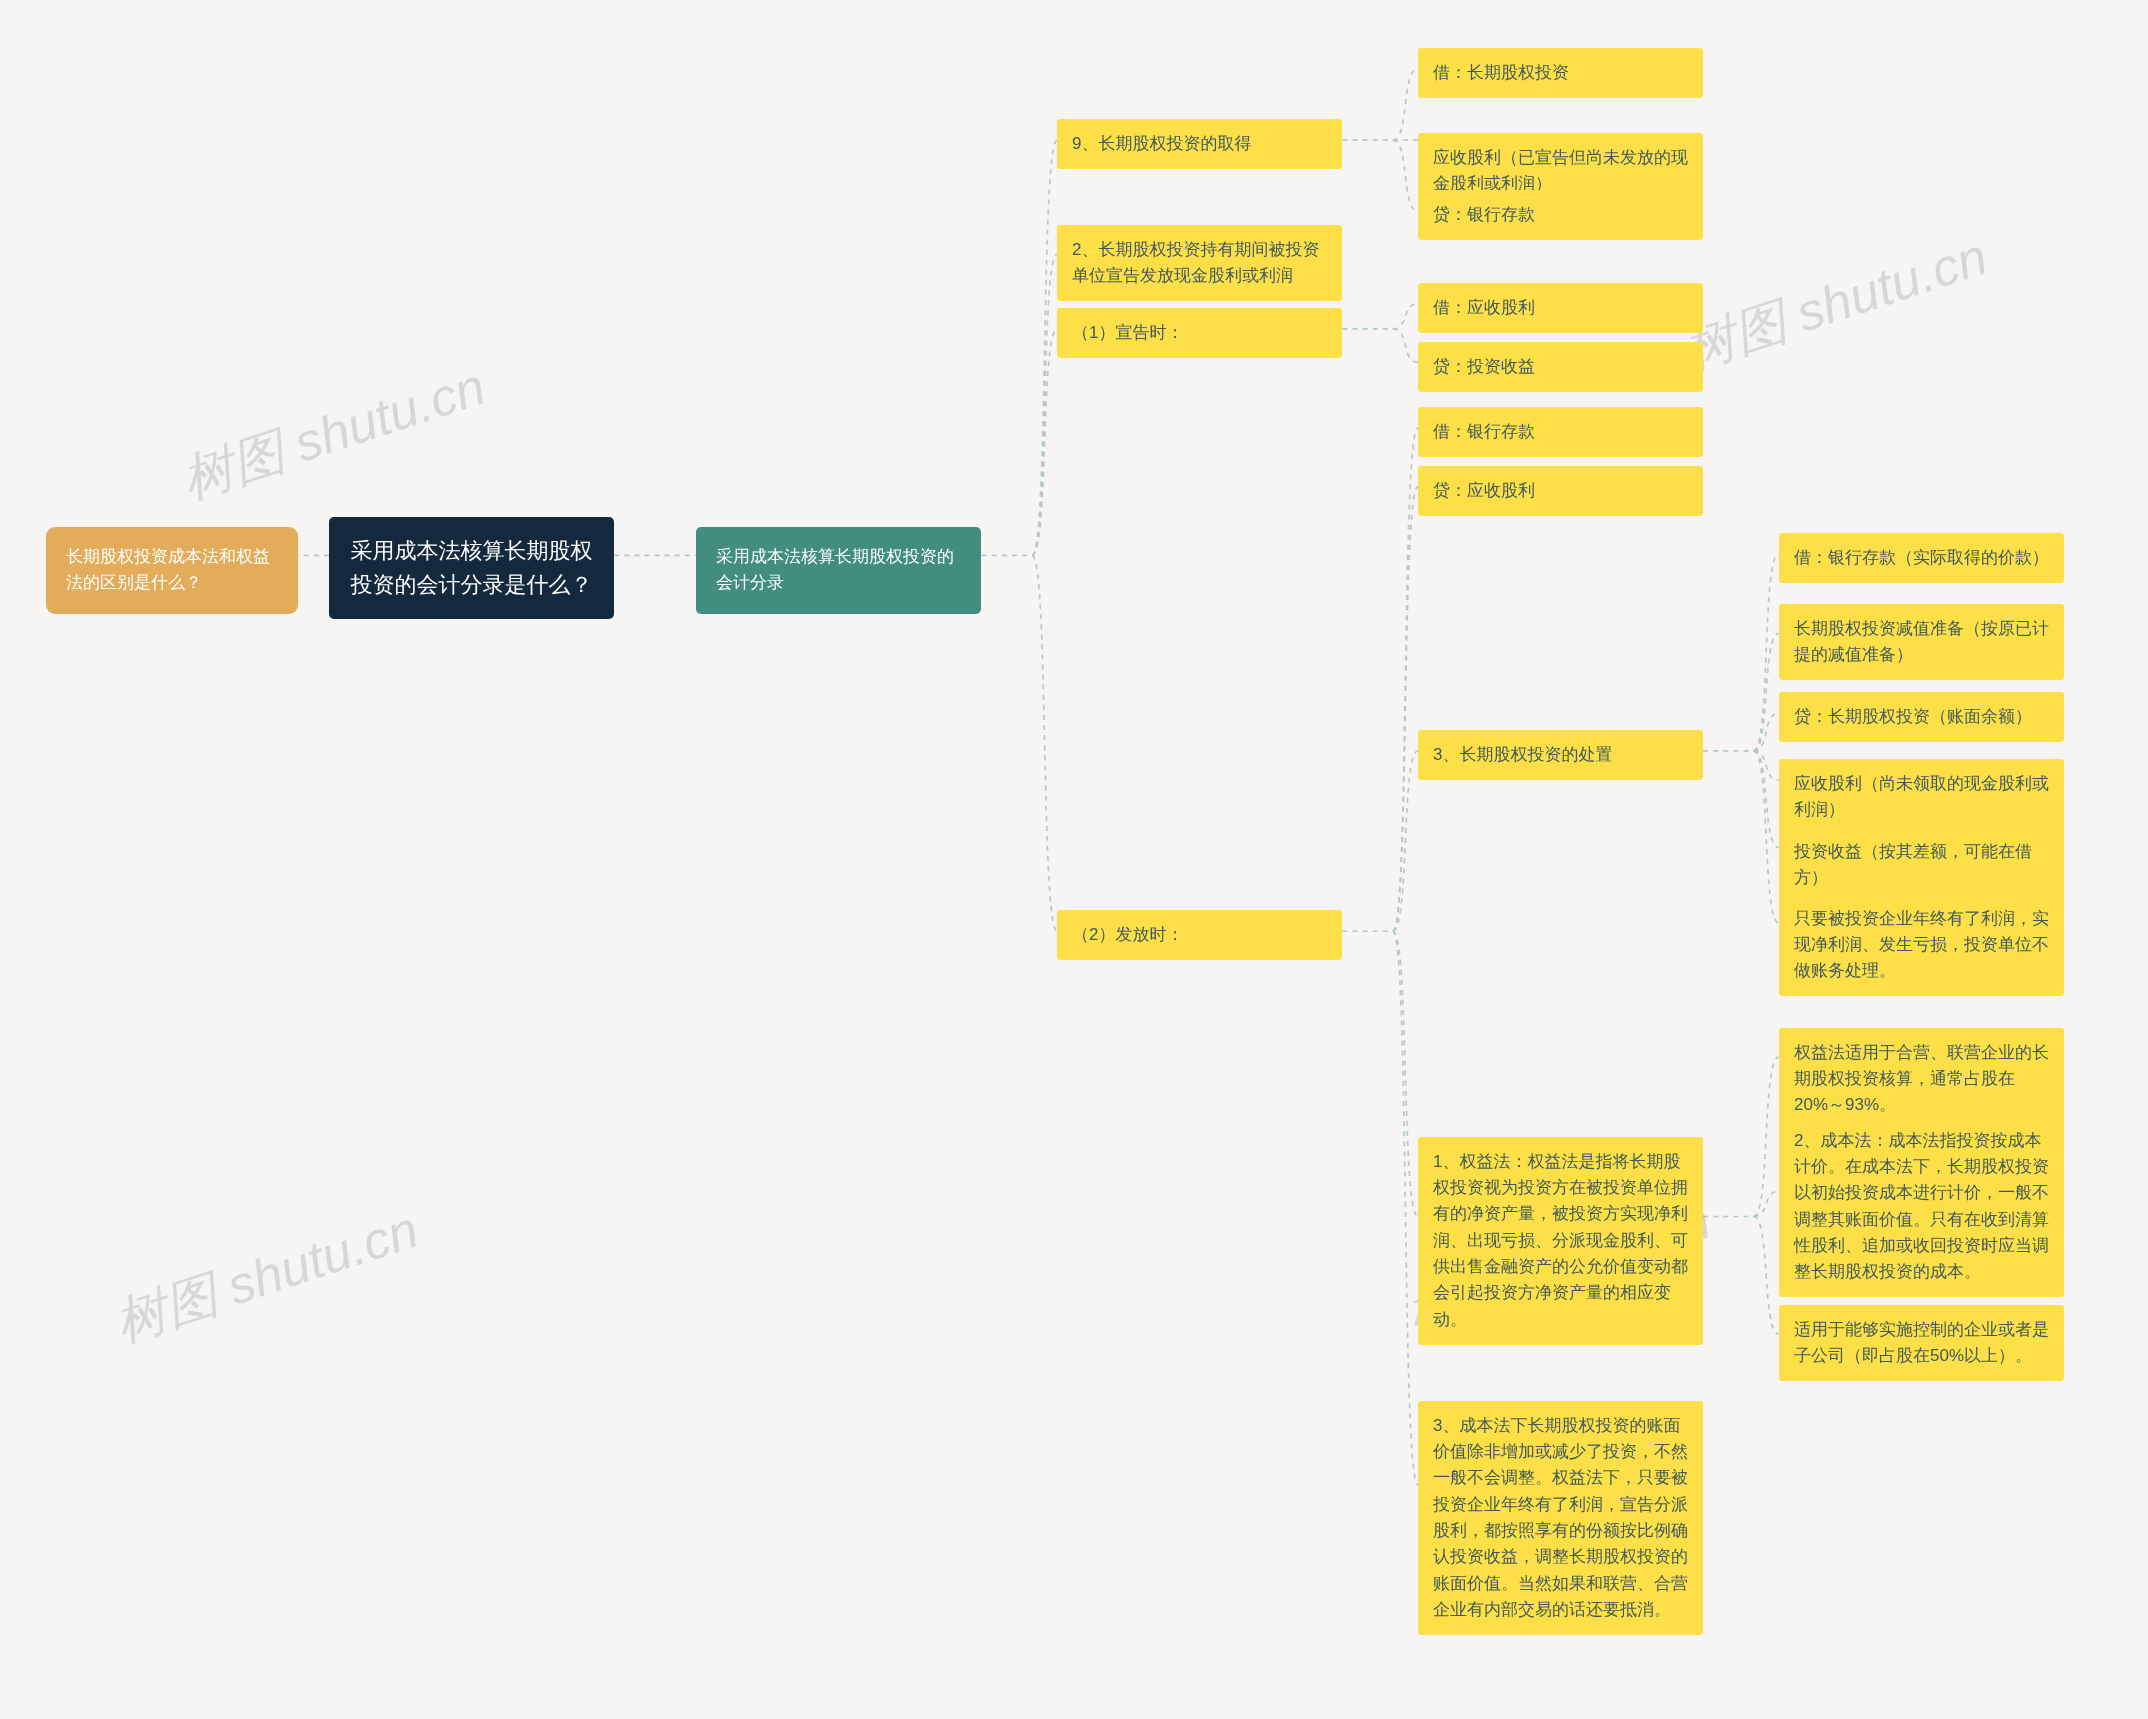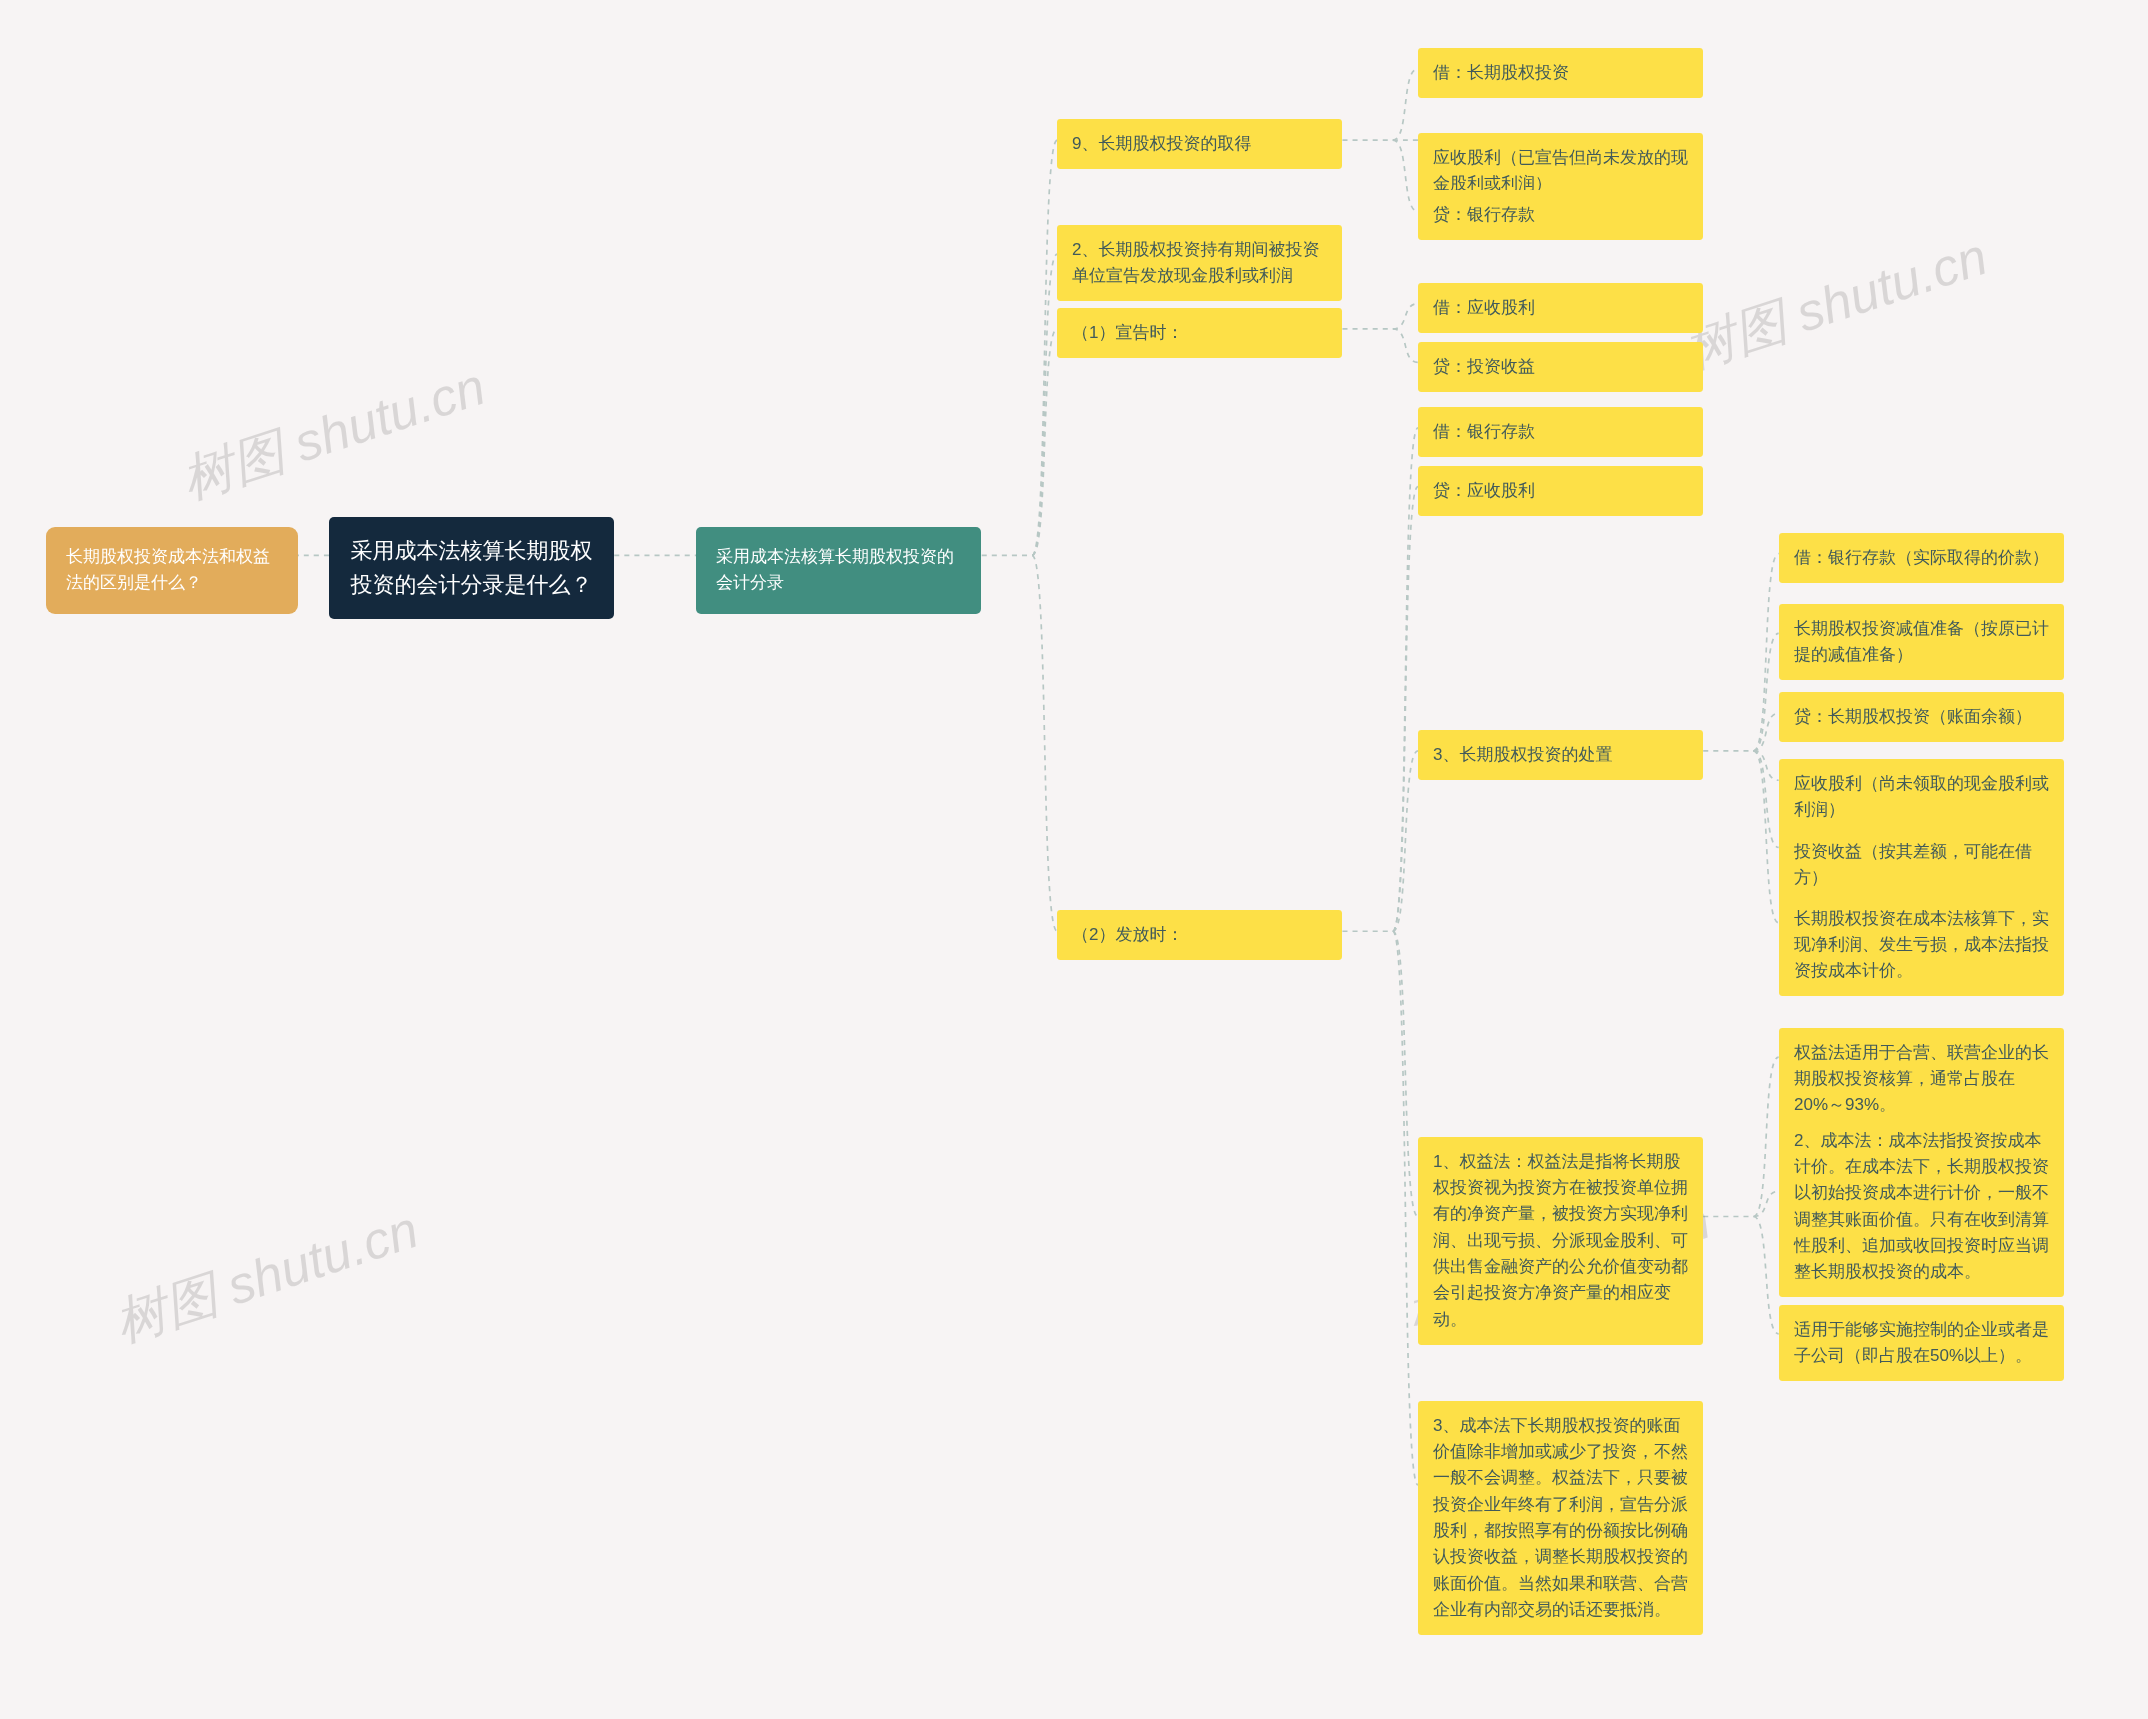--- a/index.html
+++ b/index.html
@@ -190,21 +190,21 @@
 <div class="node sub" style="left:1779px; top:692px;">
   <span>贷：长期股权投资（账面余额）</span>
 </div>
 <div class="node sub" style="left:1779px; top:759px;">
   <span>应收股利（尚未领取的现金股利或利润）</span>
 </div>
 <div class="node sub" style="left:1779px; top:827px;">
   <span>投资收益（按其差额，可能在借方）</span>
 </div>
 <div class="node sub" style="left:1779px; top:894px;">
-  <span>长期股权投资在成本法核算下，实现净利润、发生亏损，成本法指投资按成本计价。</span>
+  <span>只要被投资企业年终有了利润，实现净利润、发生亏损，投资单位不做账务处理。</span>
 </div>
 
 <div class="node sub" style="left:1779px; top:1028px;">
   <span>权益法适用于合营、联营企业的长期股权投资核算，通常占股在20%～93%。</span>
 </div>
 <div class="node sub" style="left:1779px; top:1116px;">
   <span>2、成本法：成本法指投资按成本计价。在成本法下，长期股权投资以初始投资成本进行计价，一般不调整其账面价值。只有在收到清算性股利、追加或收回投资时应当调整长期股权投资的成本。</span>
 </div>
 <div class="node sub" style="left:1779px; top:1305px;">
   <span>适用于能够实施控制的企业或者是子公司（即占股在50%以上）。</span>

